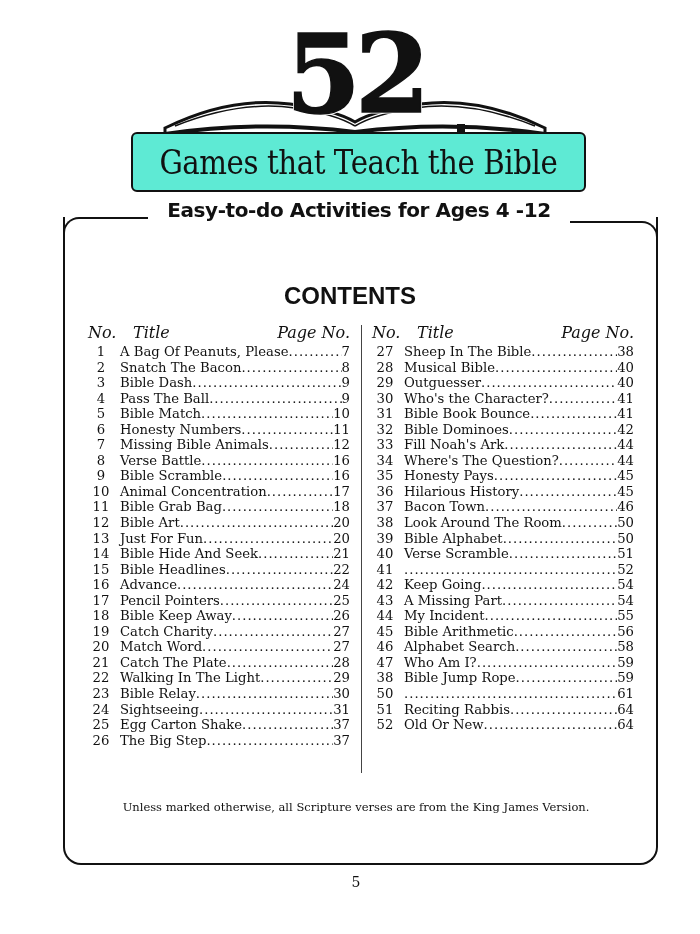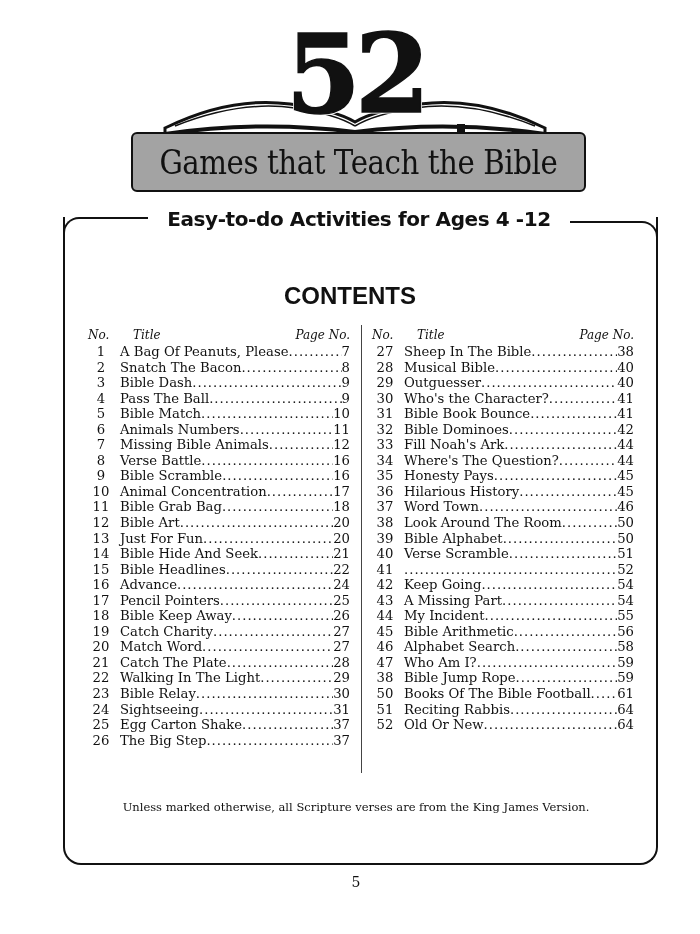--- a/index.html
+++ b/index.html
@@ -1,30 +1,30 @@
 <!DOCTYPE html>
 <html><head>
 <meta charset="utf-8">
 <style>
   html, body { margin:0; padding:0; background:#ffffff; }
   body { width:700px; height:934px; position:relative; overflow:hidden; color:#111; font-family:"DejaVu Serif", serif; }
   .logo { position:absolute; left:130px; top:0; width:450px; height:200px; }
   .logo svg { position:absolute; left:0; top:0; }
-  .title-box { position:absolute; left:131px; top:132px; width:455px; height:60px; border:2px solid #111; border-radius:6px; background:#a3a3a3; box-sizing:border-box; display:flex; align-items:center; justify-content:center; }
+  .title-box { position:absolute; left:131px; top:132px; width:455px; height:60px; border:2px solid #111; border-radius:6px; background:#5eead4; box-sizing:border-box; display:flex; align-items:center; justify-content:center; }
   .title-text { font-family:"DejaVu Serif", serif; font-size:34px; letter-spacing:-0.5px; color:#111; white-space:nowrap; transform:scaleX(0.86); }
   .frame { position:absolute; left:63px; top:217px; width:595px; height:648px; border:2px solid #111; border-top:none; border-radius:0 0 18px 18px; box-sizing:border-box; }
   .frame-top-left { position:absolute; left:63px; top:217px; width:85px; height:20px; border-top:2px solid #111; border-left:2px solid #111; border-radius:16px 0 0 0; box-sizing:border-box; }
   .frame-top-right { position:absolute; left:570px; top:221px; width:88px; height:20px; border-top:2px solid #111; border-right:2px solid #111; border-radius:0 16px 0 0; box-sizing:border-box; }
-  .subtitle { position:absolute; left:148px; top:207px; width:422px; text-align:center; font-family:"DejaVu Sans", sans-serif; font-weight:bold; font-size:20px; letter-spacing:-0.4px; white-space:nowrap; }
+  .subtitle { position:absolute; left:148px; top:198px; width:422px; text-align:center; font-family:"DejaVu Sans", sans-serif; font-weight:bold; font-size:20px; letter-spacing:-0.4px; white-space:nowrap; }
   .contents-heading { position:absolute; left:0; width:700px; top:282px; text-align:center; font-family:"Liberation Sans", sans-serif; font-weight:bold; font-size:24px; }
   .col { position:absolute; top:322px; font-family:"DejaVu Serif", serif; font-size:13.2px; }
   .col-left { left:88px; width:262px; }
   .col-right { left:372px; width:262px; }
   .col-divider { position:absolute; left:361px; top:325px; width:1px; height:448px; background:#444; }
-  .hdr { display:flex; height:20px; font-style:italic; font-size:12px; align-items:flex-end; margin-bottom:2px; }
+  .hdr { display:flex; height:20px; font-style:italic; font-size:16px; align-items:flex-end; margin-bottom:2px; }
   .hdr .no { width:32px; }
   .hdr .ti { flex:1;margin-left:13px; }
   .hdr .pg { text-align:right; }
   .row { display:flex; height:15.55px; line-height:15.55px; white-space:nowrap; }
   .row .num { width:32px; text-align:center; padding-right:6px; box-sizing:border-box; }
   .row .name { flex:0 0 auto; }
   .row .dots { flex:1; overflow:hidden; letter-spacing:1px; }
   .row .dots::before { content:"................................................................................................"; }
   .row .page { flex:0 0 auto; text-align:right; }
   .footnote { position:absolute; left:0; width:712px; top:800px; text-align:center; font-size:11.5px; font-family:"DejaVu Serif", serif; }
@@ -92,21 +92,21 @@
         <span class="page">9</span>
       </div>
       <div class="row">
         <span class="num">5</span>
         <span class="name">Bible Match</span>
         <span class="dots"></span>
         <span class="page">10</span>
       </div>
       <div class="row">
         <span class="num">6</span>
-        <span class="name">Animals Numbers</span>
+        <span class="name">Honesty Numbers</span>
         <span class="dots"></span>
         <span class="page">11</span>
       </div>
       <div class="row">
         <span class="num">7</span>
         <span class="name">Missing Bible Animals</span>
         <span class="dots"></span>
         <span class="page">12</span>
       </div>
       <div class="row">
@@ -290,21 +290,21 @@
         <span class="page">45</span>
       </div>
       <div class="row">
         <span class="num">36</span>
         <span class="name">Hilarious History</span>
         <span class="dots"></span>
         <span class="page">45</span>
       </div>
       <div class="row">
         <span class="num">37</span>
-        <span class="name">Word Town</span>
+        <span class="name">Bacon Town</span>
         <span class="dots"></span>
         <span class="page">46</span>
       </div>
       <div class="row">
         <span class="num">38</span>
         <span class="name">Look Around The Room</span>
         <span class="dots"></span>
         <span class="page">50</span>
       </div>
       <div class="row">
@@ -361,21 +361,20 @@
         <span class="page">59</span>
       </div>
       <div class="row">
         <span class="num">38</span>
         <span class="name">Bible Jump Rope</span>
         <span class="dots"></span>
         <span class="page">59</span>
       </div>
       <div class="row">
         <span class="num">50</span>
-        <span class="name">Books Of The Bible Football</span>
         <span class="dots"></span>
         <span class="page">61</span>
       </div>
       <div class="row">
         <span class="num">51</span>
         <span class="name">Reciting Rabbis</span>
         <span class="dots"></span>
         <span class="page">64</span>
       </div>
       <div class="row">

